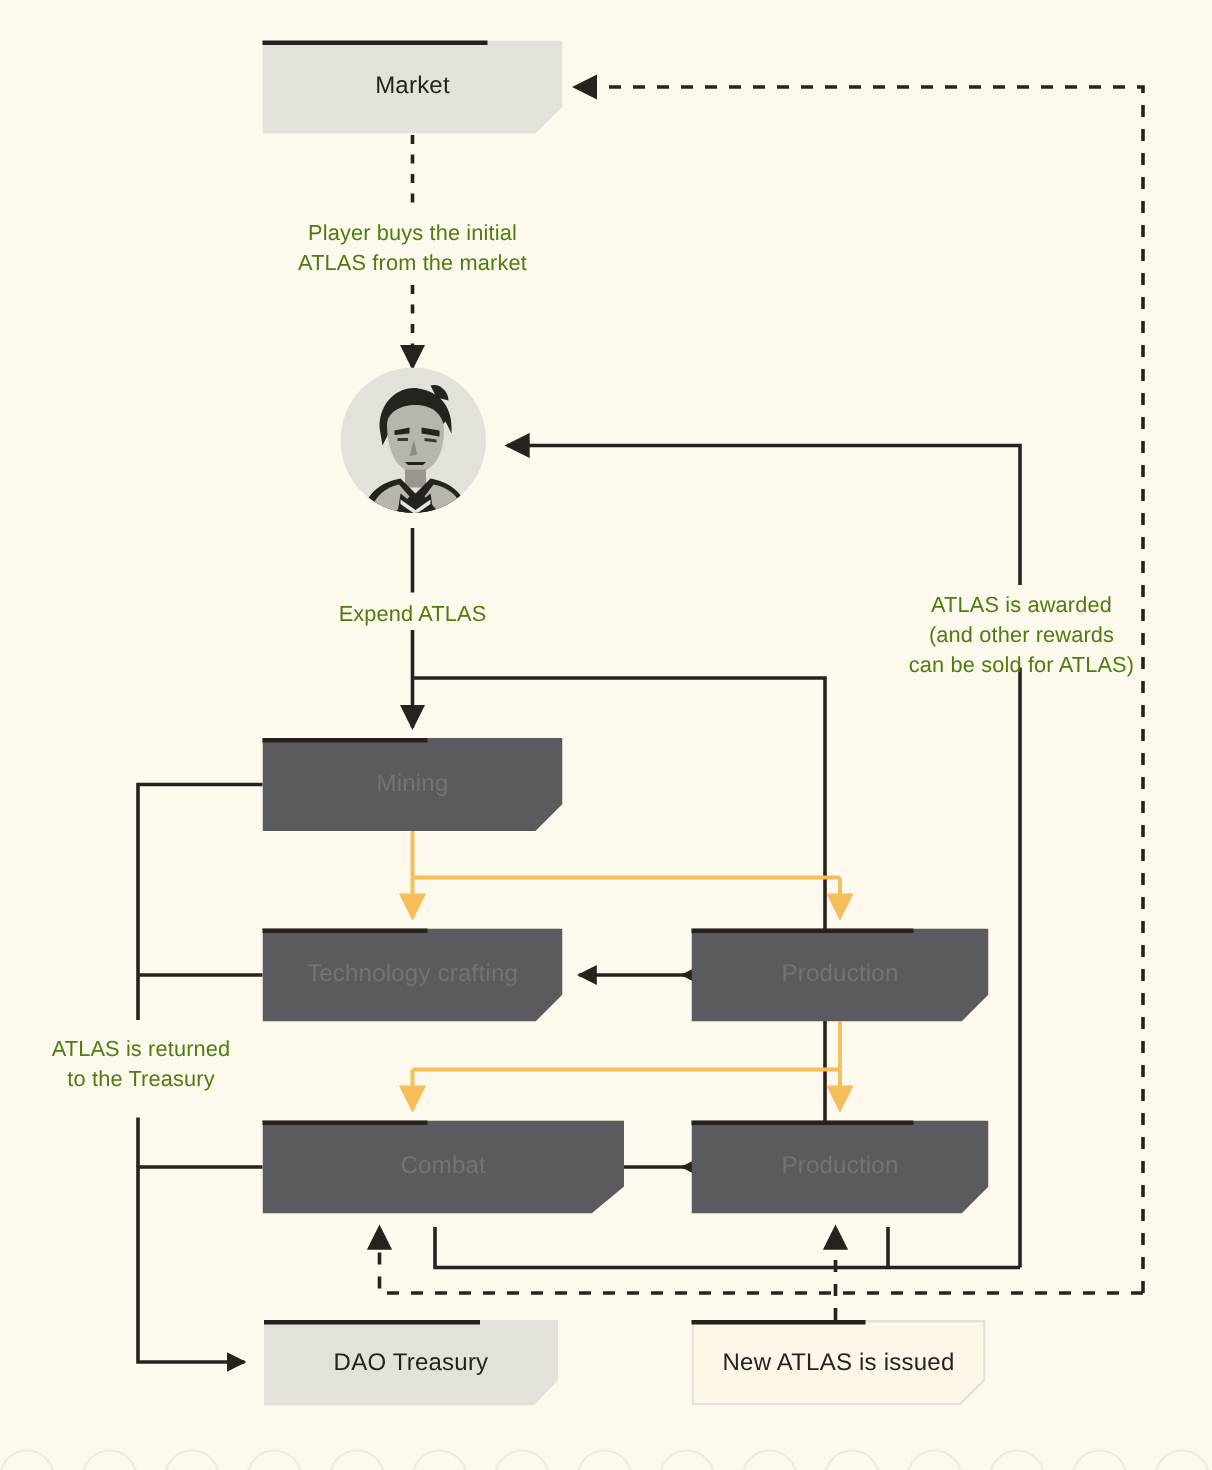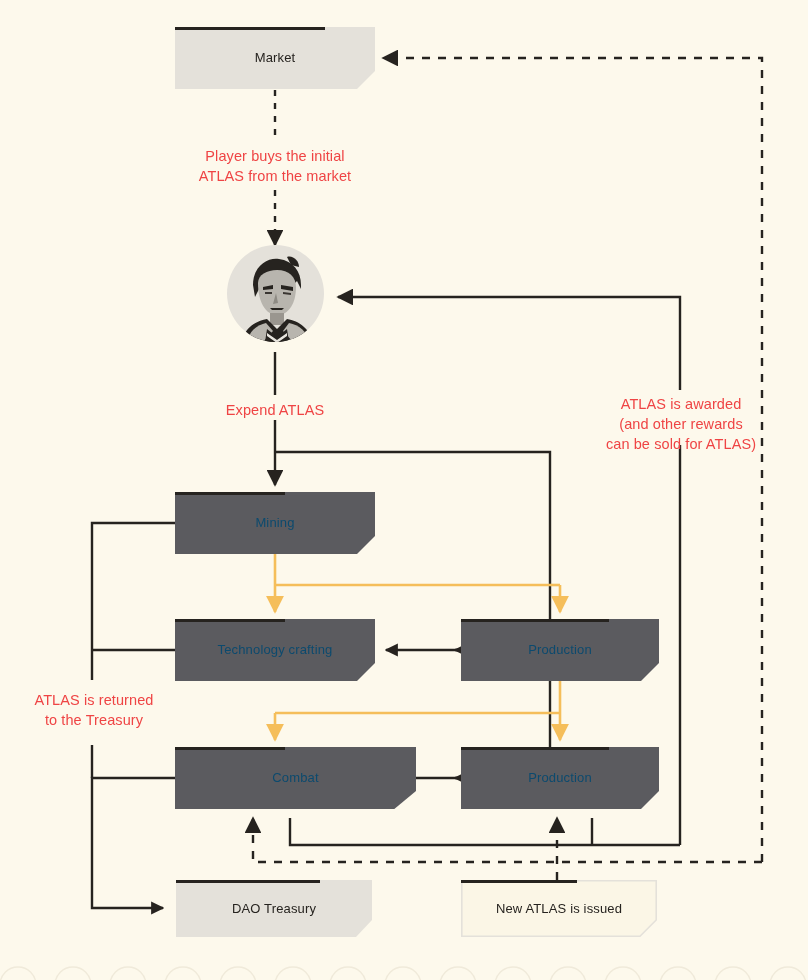--- a/index.html
+++ b/index.html
@@ -9,31 +9,31 @@
     font-family:"Liberation Sans", sans-serif;
     overflow:hidden;
     position:relative;
   }
   #stage{position:absolute;left:0;top:0;width:808px;height:980px;}
   svg#diagram{position:absolute;left:0;top:0;width:808px;height:980px;display:block;}
 
   .node{position:absolute;box-sizing:border-box;display:flex;align-items:center;justify-content:center;}
   .node .label{
     position:relative;z-index:3;
-    font-size:13px;letter-spacing:.15px;
+    font-size:16px;letter-spacing:.15px;
     text-align:center;line-height:1.2;
   }
   .node .shape{position:absolute;left:0;top:0;width:100%;height:100%;z-index:1;}
   .node .topbar{position:absolute;left:0;top:0;height:3px;background:#26231F;z-index:2;}
 
   .label-dark{color:#26231F;}
-  .label-light{color:#0c4a6e;}
+  .label-light{color:#737373;}
 
   .textnote{
-    position:absolute;color:#ef4444;font-size:14.5px;line-height:1.38;
+    position:absolute;color:#4d7c0f;font-size:14.5px;line-height:1.38;
     text-align:center;letter-spacing:.1px;white-space:pre-line;
   }
   .textnote.left{text-align:center;}
 </style>
 </head>
 <body>
 
 <div id="stage">
 
   <svg id="diagram" viewBox="0 0 808 980">

